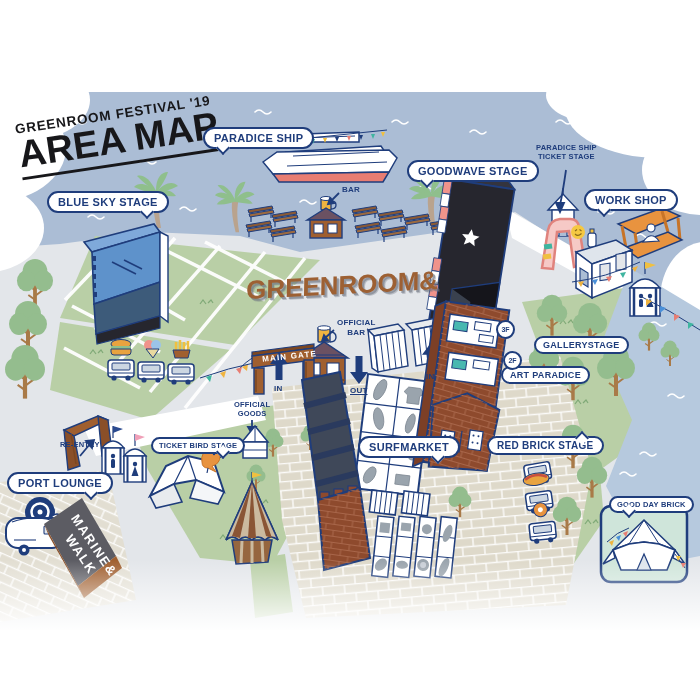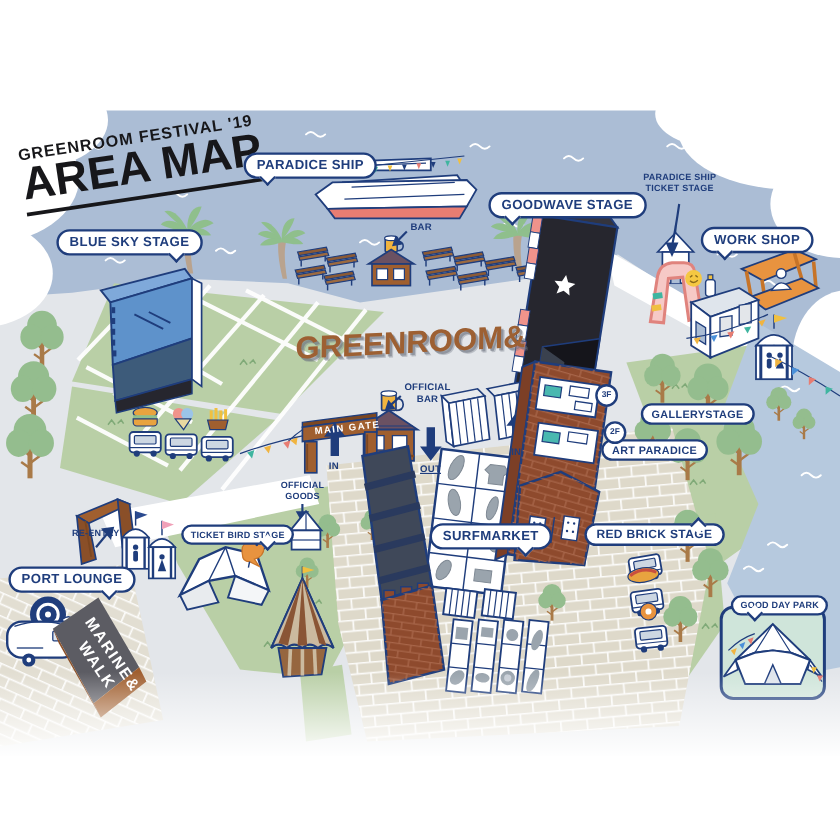--- a/index.html
+++ b/index.html
@@ -747,21 +747,21 @@
 <div class="pill tail-br" style="left:47px;top:191px;">BLUE SKY STAGE</div>
 <div class="pill tail-bl" style="left:203px;top:127px;">PARADICE SHIP</div>
 <div class="pill tail-bl" style="left:407px;top:160px;">GOODWAVE STAGE</div>
 <div class="pill tail-bl" style="left:584px;top:189px;">WORK SHOP</div>
 <div class="pill s9" style="left:494px;top:336px;margin-left:40px;">GALLERYSTAGE</div>
 <div class="pill s9" style="left:501px;top:366px;">ART PARADICE</div>
 <div class="pill s10 tail-tr" style="left:449px;top:436px;margin-left:38px;">RED BRICK STAGE</div>
 <div class="pill s75 tail-br" style="left:151px;top:437px;">TICKET BIRD STAGE</div>
 <div class="pill tail-br" style="left:358px;top:436px;">SURFMARKET</div>
 <div class="pill tail-br" style="left:7px;top:472px;">PORT LOUNGE</div>
-<div class="pill s75 tail-bl" style="left:609px;top:496px;">GOOD DAY PARK</div>
+<div class="pill s75 tail-bl" style="left:609px;top:496px;">GOOD DAY BRICK</div>
 
 <div class="badge" style="left:496px;top:320px;">3F</div>
 <div class="badge" style="left:503px;top:351px;">2F</div>
 
 <div class="tiny" style="left:342px;top:185px;font-size:8px;">BAR</div>
 <div class="tiny" style="left:536px;top:143px;">
   <div>PARADICE SHIP</div>
   <div>TICKET STAGE</div>
 </div>
 <div class="tiny" style="left:337px;top:318px;font-size:8px;">

